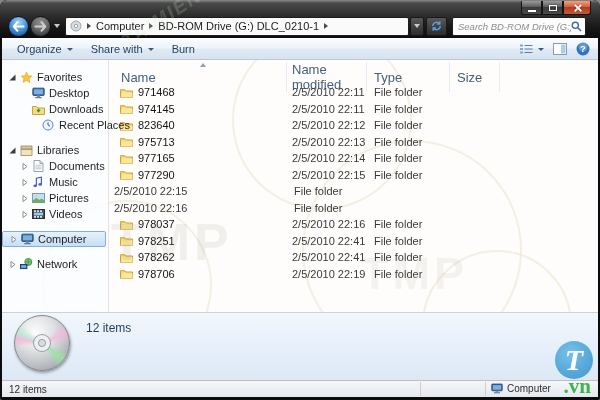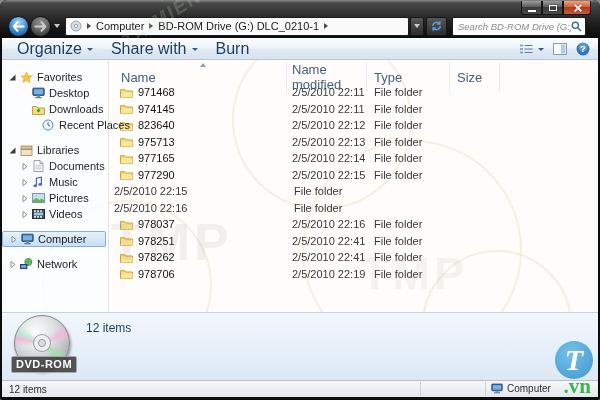--- a/index.html
+++ b/index.html
@@ -43,21 +43,21 @@
     background:linear-gradient(#585858,#2c2c2c);border:1px solid #181818;border-radius:2px;}
   .searchbox{height:19px;width:134px;margin-left:5px;margin-right:14px;background:#fcfcfc;border:1px solid #1e1e1e;border-radius:2px;
     display:flex;align-items:center;padding:0 3px 0 5px;}
   .searchbox input{flex:1;border:none;outline:none;background:transparent;font-family:"Liberation Sans",sans-serif;
     font-size:9.5px;font-style:italic;color:#555;min-width:0;padding:0;}
   .searchbox input::placeholder{color:#8d8d8d;font-style:italic;}
   
   .toolbar{position:absolute;top:38px;left:2px;right:2px;height:22px;
     background:linear-gradient(#fbfdfe 0%,#eef4fa 45%,#dfe9f4 55%,#d7e3f0 100%);
     border-bottom:1px solid #b9c8d9;display:flex;align-items:center;z-index:4;}
-  .tb-btn{display:flex;align-items:center;gap:5px;font-size:16px;color:#1e3c5c;padding:3px 9px;border-radius:2px;justify-content:flex-end;}
+  .tb-btn{display:flex;align-items:center;gap:5px;font-size:11px;color:#1e3c5c;padding:3px 9px;border-radius:2px;justify-content:flex-end;}
   .tb-btn:first-child{margin-left:6px;}
   .tb-caret{width:0;height:0;border-top:3.5px solid #3c5a7a;border-left:3px solid transparent;border-right:3px solid transparent;margin-top:1px;}
   .tb-right{position:absolute;right:8px;top:0;height:22px;display:flex;align-items:center;gap:9px;}
   .views-btn{display:flex;align-items:center;gap:4px;}
   
   .content{position:absolute;top:60px;left:2px;right:2px;height:252px;background:#fefdfb;display:flex;overflow:hidden;}
   .swirls{position:absolute;inset:0;z-index:0;pointer-events:none;overflow:hidden;}
   .ring{position:absolute;border:2px solid rgba(236,226,205,0.55);border-radius:50%;}
   .sidebar{position:relative;width:107px;flex:0 0 auto;border-right:1px solid #e4e4e4;background:rgba(252,253,254,0.85);padding-top:9px;z-index:2;}
   .side-item{display:flex;align-items:center;height:16px;font-size:11px;color:#1e1e1e;cursor:default;position:relative;}
@@ -569,21 +569,20 @@
           <rect x="4" y="12" width="8" height="1.4" fill="#6a6f76"></rect>
       </svg>
       <span>Computer</span>
     </span>
   </div>
 
   <div class="disc-wrap">
     <div class="disc">
         <div class="disc-hole"></div>
       </div>
-    <div class="disc-badge">DVD-ROM</div>
   </div>
 
   <div class="logo">
     <div class="logo-circle">T</div>
   </div>
   <div class="logo-vn">.vn</div>
 
   <div class="wm-diag">TAIMIENPHI.COM</div>
 </div>
 

